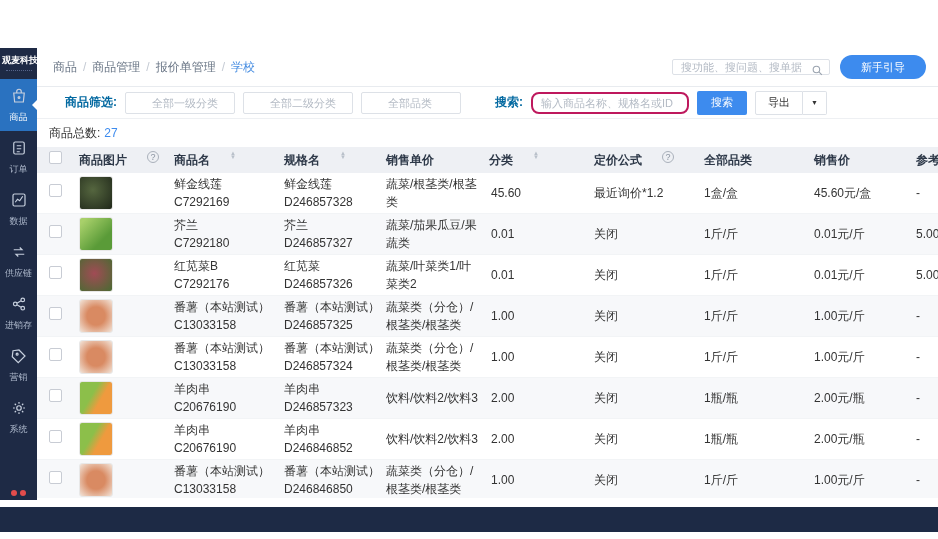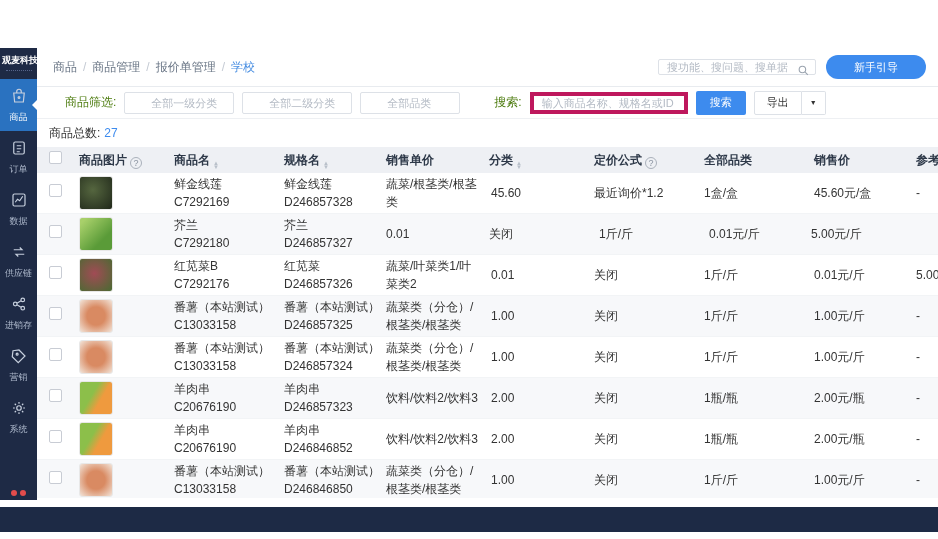--- a/index.html
+++ b/index.html
@@ -32,31 +32,31 @@
     padding:0 12px 0 16px; }
   .breadcrumb { display:flex; align-items:center; gap:6px; color:#697585; }
   .breadcrumb .sep { color:#c4cad3; }
   .breadcrumb .current { color:#4a8fe2; }
   .topbar-right { margin-left:auto; display:flex; align-items:center; gap:10px; }
   .help-search { position:relative; width:158px; height:16px; }
   .help-search input { width:100%; height:100%; border:1px solid #dde1e7; border-radius:2px;
     padding:0 24px 0 8px; font-size:11px; color:#333; outline:none; }
   .help-search input::placeholder { color:#b3bac4; }
   .help-search .mag { position:absolute; right:6px; top:5px; }
-  .pill-btn { height:24px; padding:0 28px; background:#3d8bee; color:#fff; border:none;
+  .pill-btn { height:24px; padding:0 21px; background:#3d8bee; color:#fff; border:none;
     border-radius:12px; font-size:11px; cursor:pointer; white-space:nowrap; }
 
   .filterbar { height:32px; border-bottom:1px solid #eef0f3; display:flex; align-items:center;
     gap:8px; padding:0 12px 0 28px; }
-  .filter-label { font-weight:normal; color:#4d7c0f; white-space:nowrap; }
+  .filter-label { font-weight:bold; color:#0369a1; white-space:nowrap; }
   .sel { width:110px; height:22px; border:1px solid #dde1e7; border-radius:2px; background:#fff;
     color:#b3bac4; font-size:11px; line-height:20px; padding:0 26px; cursor:pointer;
     white-space:nowrap; overflow:hidden; }
   .sel.small { width:100px; }
-  .kw-input { width:158px; height:22px; border:4px solid #be185d; border-radius:0;
+  .kw-input { width:158px; height:22px; border:2px solid #be185d; border-radius:8px;
     padding:0 8px; font-size:11px; outline:none; }
   .kw-input::placeholder { color:#b3bac4; }
   .btn-primary { height:24px; padding:0 14px; background:#3d8bee; color:#fff; border:none;
     border-radius:2px; font-size:11px; cursor:pointer; }
   .btn-group { display:flex; }
   .btn-plain { height:24px; padding:0 12px; background:#fff; border:1px solid #dde1e7;
     border-radius:2px 0 0 2px; font-size:11px; color:#333; cursor:pointer; }
   .btn-caret { width:24px; height:24px; background:#fff; border:1px solid #dde1e7; border-left:none;
     border-radius:0 2px 2px 0; font-size:7px; color:#333; cursor:pointer; }
 
@@ -76,21 +76,21 @@
   .c-name  { width:110px; flex:none; }
   .c-spec  { width:102px; flex:none; }
   .c-cat   { width:105px; flex:none; }
   .c-price { width:103px; flex:none; }
   .c-form  { width:110px; flex:none; }
   .c-sspec { width:110px; flex:none; }
   .c-sprice{ width:102px; flex:none; }
   .c-ref   { width:100px; flex:none; }
   .chk { width:13px; height:13px; border:1px solid #c8ccd4; border-radius:2px; background:#fff;
     display:inline-block; cursor:pointer; }
-  .hcell { display:flex; align-items:flex-end; gap:3px; }
+  .hcell { display:flex; align-items:flex-start; gap:20px; }
   .qmark { width:12px; height:12px; border:1px solid #aab1bb; border-radius:50%; color:#8a93a0;
     font-size:9px; line-height:11px; text-align:center; display:inline-block; font-weight:normal; }
   .sorters { display:inline-flex; flex-direction:column; line-height:4px; font-size:6px; color:#b9c0ca; }
   .pimg { width:34px; height:34px; border-radius:3px; border:1px solid #e8e8e8; background:#eee; }
   .two-line div { white-space:nowrap; }
 
   
   .bottombar { position:absolute; left:0; top:507px; width:938px; height:25px; background:#1d2a45; }
 </style>
 </head>
@@ -279,20 +279,21 @@
               <div class="pimg" style="background: linear-gradient(135deg, rgb(168, 208, 106) 10%, rgb(90, 155, 56) 70%);"></div>
             </div>
     <div class="cell c-name two-line">
       <div>芥兰</div>
       <div>C7292180</div>
     </div>
     <div class="cell c-spec two-line">
       <div>芥兰</div>
       <div>D246857327</div>
     </div>
+    <div class="cell c-cat" style="white-space:normal">蔬菜/茄果瓜豆/果蔬类</div>
     <div class="cell c-price">0.01</div>
     <div class="cell c-form">关闭</div>
     <div class="cell c-sspec">1斤/斤</div>
     <div class="cell c-sprice">0.01元/斤</div>
     <div class="cell c-ref">5.00元/斤</div>
   </div>
           <div class="trow">
     <div class="cell c-check"><span class="chk"></span></div>
     <div class="cell c-img">
               <div class="pimg" style="background: radial-gradient(circle at 45% 45%, rgb(161, 75, 85), rgb(72, 107, 49));"></div>

